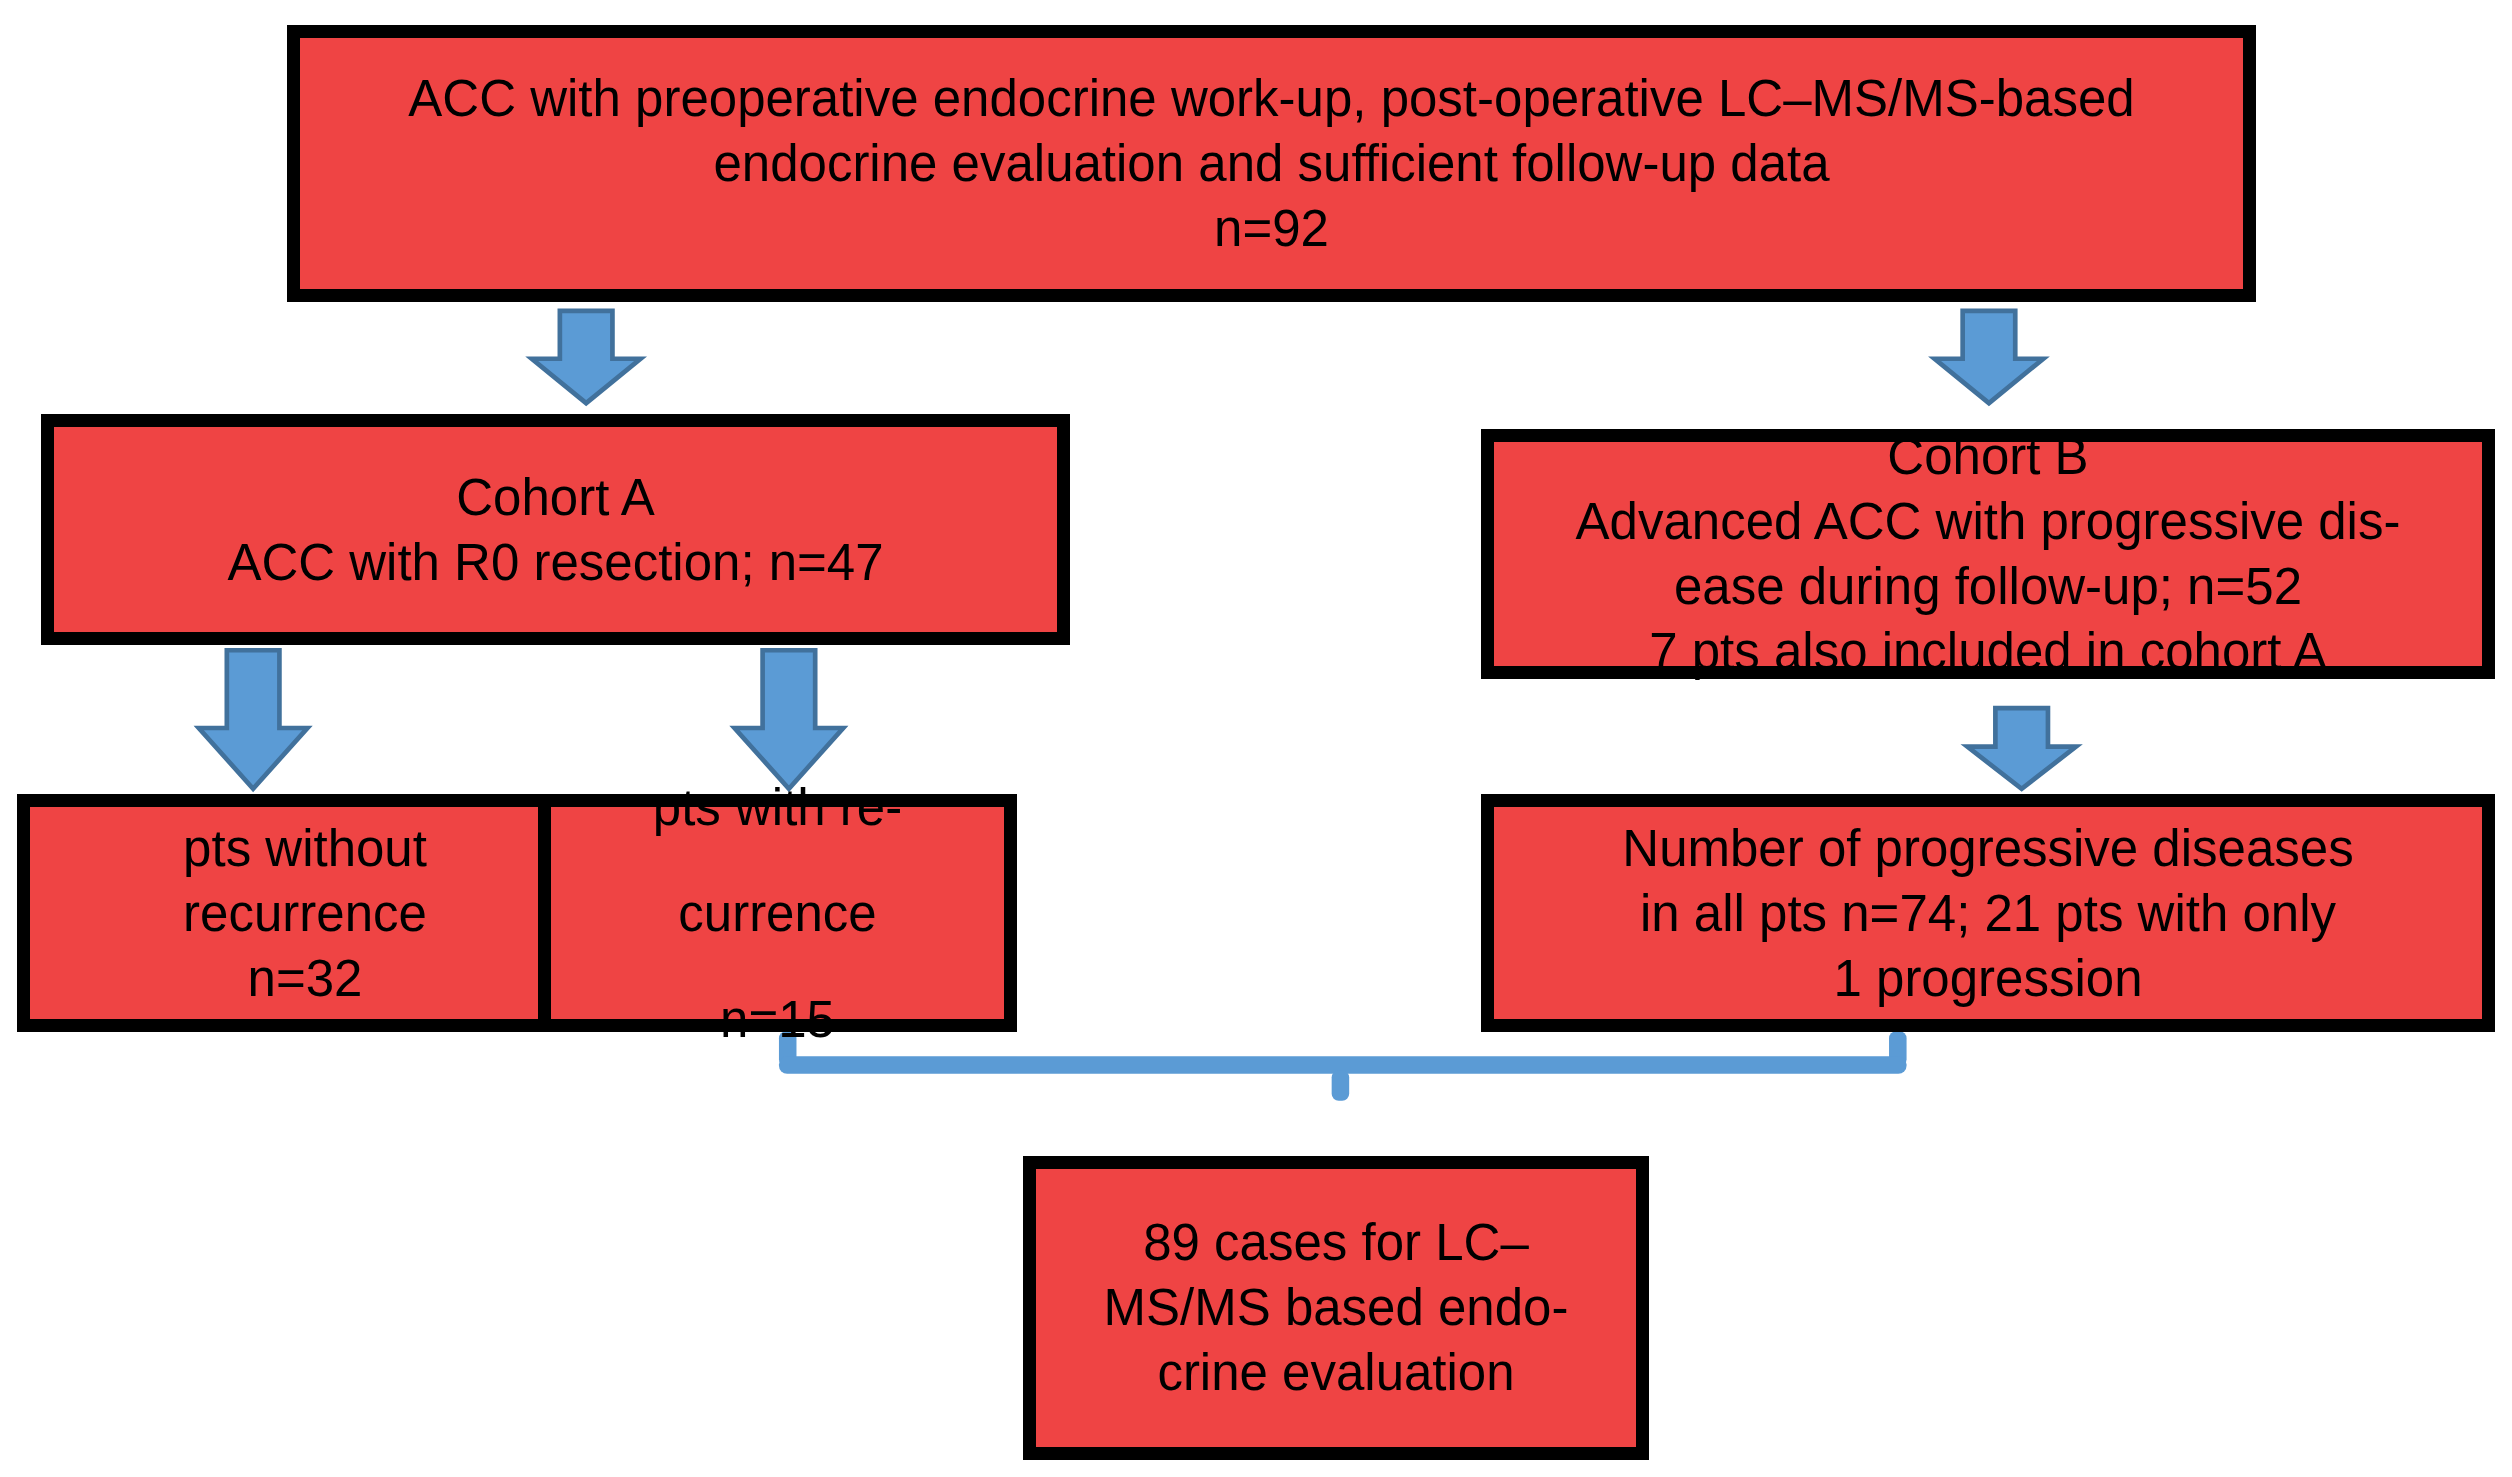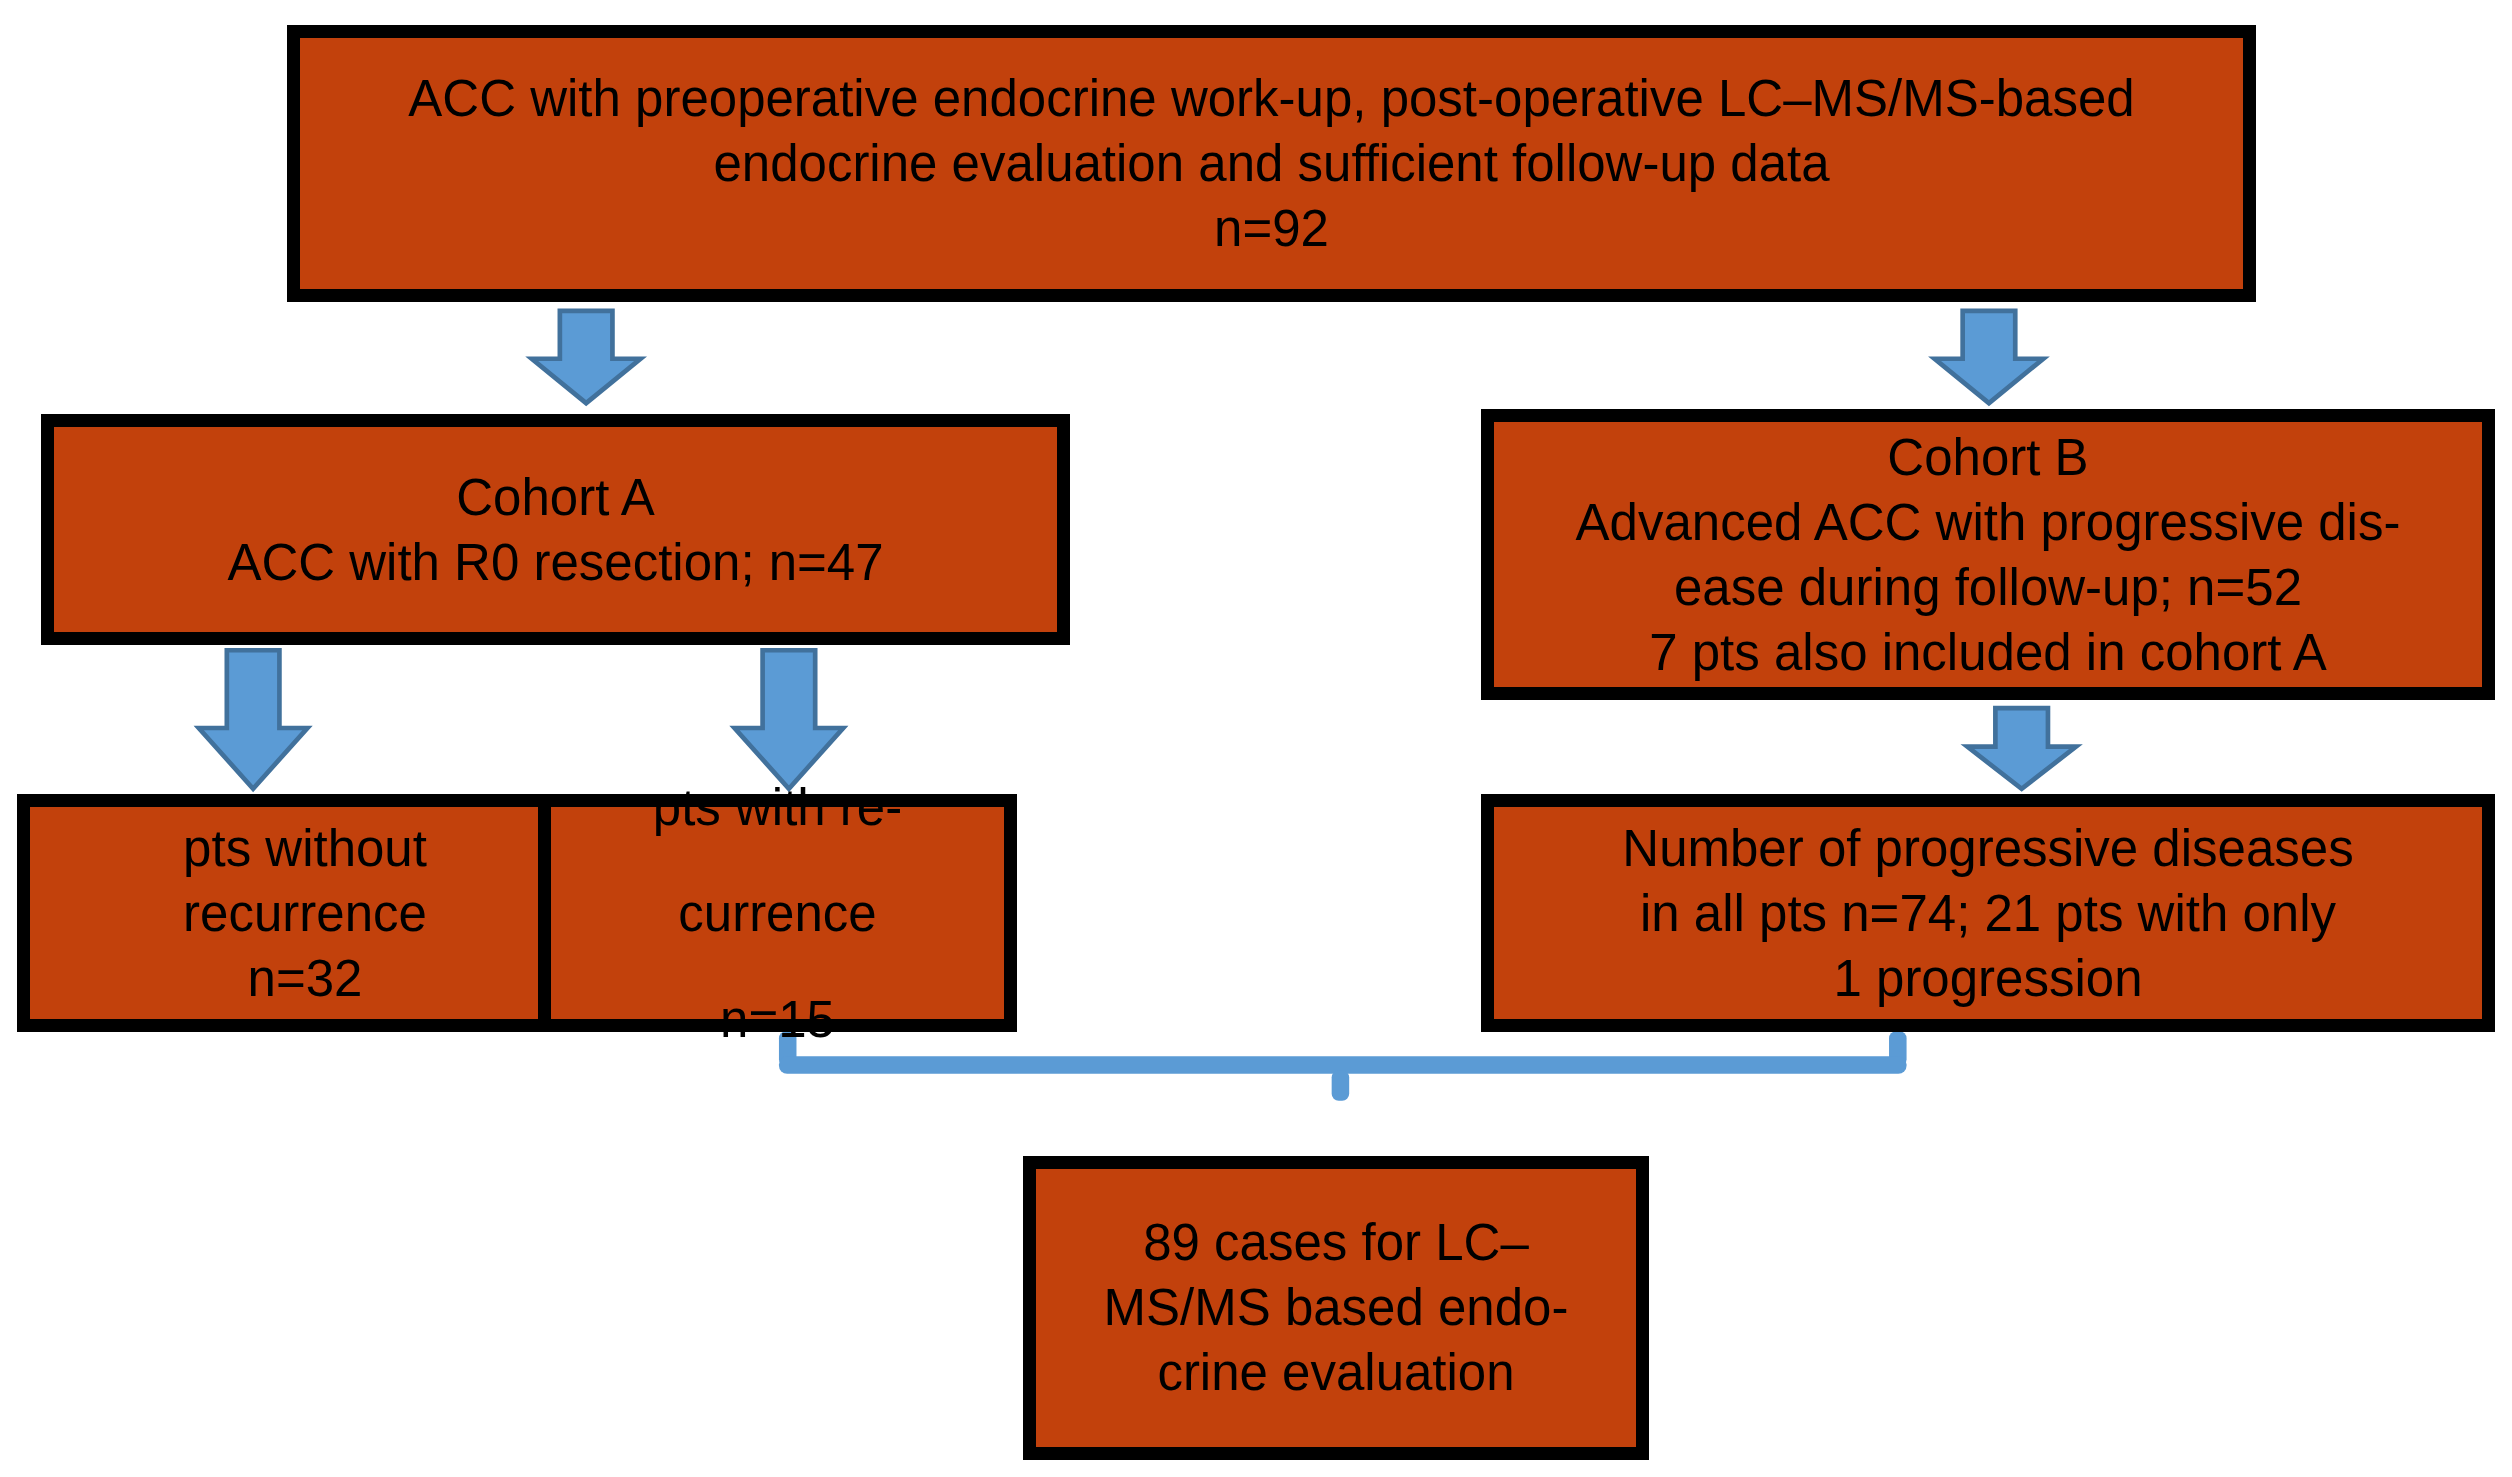--- a/index.html
+++ b/index.html
@@ -17,28 +17,28 @@
     font-family:"Liberation Sans",sans-serif;
     overflow:hidden;
   }
   #canvas{position:relative;width:2512px;height:1477px;background:var(--bg);}
   svg.overlay{position:absolute;left:0;top:0;width:2512px;height:1477px;display:block;}
   .arrow{fill:var(--arrow-fill);stroke:var(--arrow-border);stroke-width:8;stroke-linejoin:miter;}
   .bracket{fill:var(--bracket);stroke:none;}
   .box{
     position:absolute;box-sizing:border-box;
     border:13px solid var(--box-border);
-    background:#c2410c;color:var(--text);
+    background:#ef4444;color:var(--text);
     display:flex;flex-direction:column;align-items:center;justify-content:center;
     text-align:center;font-size:51px;line-height:65px;white-space:nowrap;
   }
   .box .line{width:100%;}
   #box-eligible   {left:287px;  top:24.5px;   width:1969px; height:277px;}
   #box-cohort-a   {left:41px;   top:414px;  width:1029px; height:231px;}
-  #box-cohort-b   {left:1481px; top:409px;  width:1014px; height:291px;}
+  #box-cohort-b   {left:1481px; top:429px;  width:1014px; height:250px;}
   #box-no-recur   {left:17px;   top:794px; width:576px;  height:238px;}
   #box-recur      {left:538px;  top:794px; width:479px;  height:238px;gap:41px;}
   #box-progress   {left:1481px; top:794px; width:1014px; height:238px;}
   #box-final      {left:1023px; top:1156px; width:626px; height:304px;
                    justify-content:flex-start; padding-top:41px;}
 </style>
 </head>
 <body>
 
 <div id="canvas">

